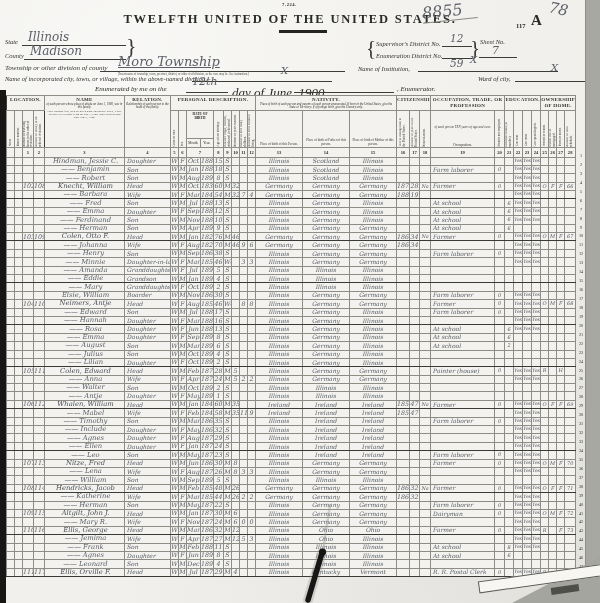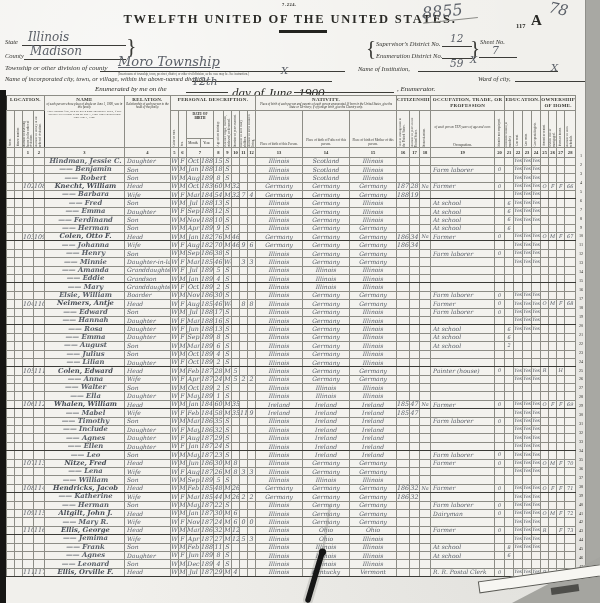--- a/index.html
+++ b/index.html
@@ -94,21 +94,21 @@
   .dob-split span{flex:1;font-size:3.4px;text-align:center;line-height:8px;}
   .dob-split span:first-child{border-right:.5px solid #8d8d86;}
   .occ-head{vertical-align:top;}
   .occ-desc{font-size:3.3px;font-style:italic;text-align:center;padding-top:2px;line-height:1.2;color:#3d3d38;}
   .occ-lbl{font-size:4px;text-align:center;padding-top:12px;color:#3d3d38;}
   .num-row th{height:9px;font-size:4.6px;font-weight:bold;text-align:center;color:#2f2f2a;}
   .census tbody tr{height:8.4px;}
   .census tbody td{font-family:"DejaVu Serif",serif;font-style:italic;font-size:6.3px;line-height:1;
     color:#5a6069;text-align:center;white-space:nowrap;}
   .census tbody tr.q5 td{border-bottom:1.1px solid #3a3a36;}
-  .name-cell{text-align:right;padding-left:2px !important;font-size:6.8px !important;font-weight:bold;}
+  .name-cell{text-align:right;padding-left:2px !important;font-size:6.8px !important;}
   .head-name{color:#474d56 !important;}
   .cell-rel{text-align:left !important;padding-left:2px !important;font-size:6px !important;}
   .cell-pb,.cell-pf,.cell-pm{font-size:6px !important;}
   .cell-occ{text-align:left !important;padding-left:2px !important;font-size:6px !important;}
   .cell-rd,.cell-wr,.cell-en{font-size:4.6px !important;}
   .cell-sch,.cell-mn,.cell-or,.cell-fm,.cell-fh,.cell-fs,.cell-na{font-size:5px !important;}
   .linenos{position:absolute;left:577px;top:152px;width:8px;}
   .lineno{height:8.95px;font-size:4.2px;line-height:8.95px;text-align:center;color:#2f2f2b;}
   .pen-svg{left:300px;top:495px;}
 </style>
@@ -1277,21 +1277,21 @@
           <td class="cell cell-or gs"></td>
           <td class="cell cell-fm"></td>
           <td class="cell cell-fh"></td>
           <td class="cell cell-fs"></td>
         </tr>
         <tr>
           <td class="cell cell-street"></td>
           <td class="cell cell-house"></td>
           <td class="cell cell-dw"></td>
           <td class="cell cell-fam"></td>
-          <td class="cell cell-name gs name-cell">—— Ella</td>
+          <td class="cell cell-name gs name-cell">—— Antje</td>
           <td class="cell cell-rel gs">Daughter</td>
           <td class="cell cell-c gs">W</td>
           <td class="cell cell-s">F</td>
           <td class="cell cell-mo">May</td>
           <td class="cell cell-yr">1899</td>
           <td class="cell cell-age">1</td>
           <td class="cell cell-m">S</td>
           <td class="cell cell-ym"></td>
           <td class="cell cell-cb"></td>
           <td class="cell cell-cl"></td>

